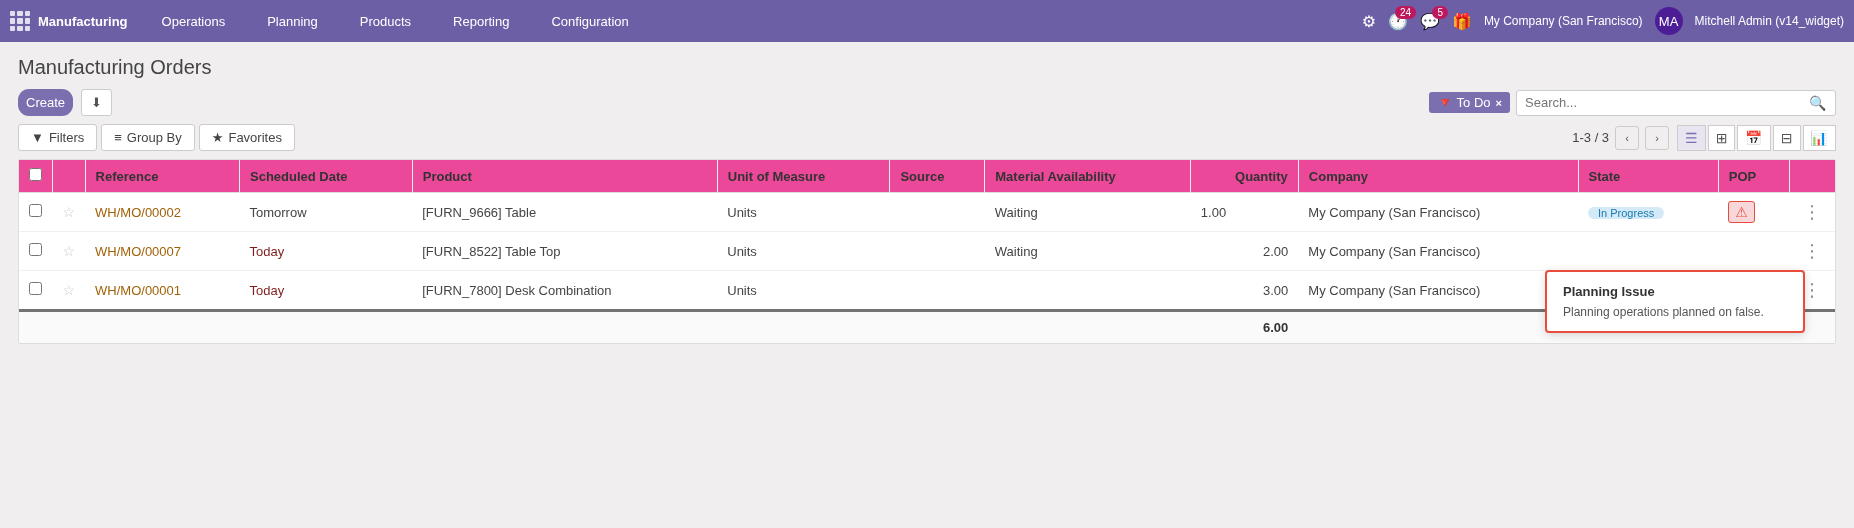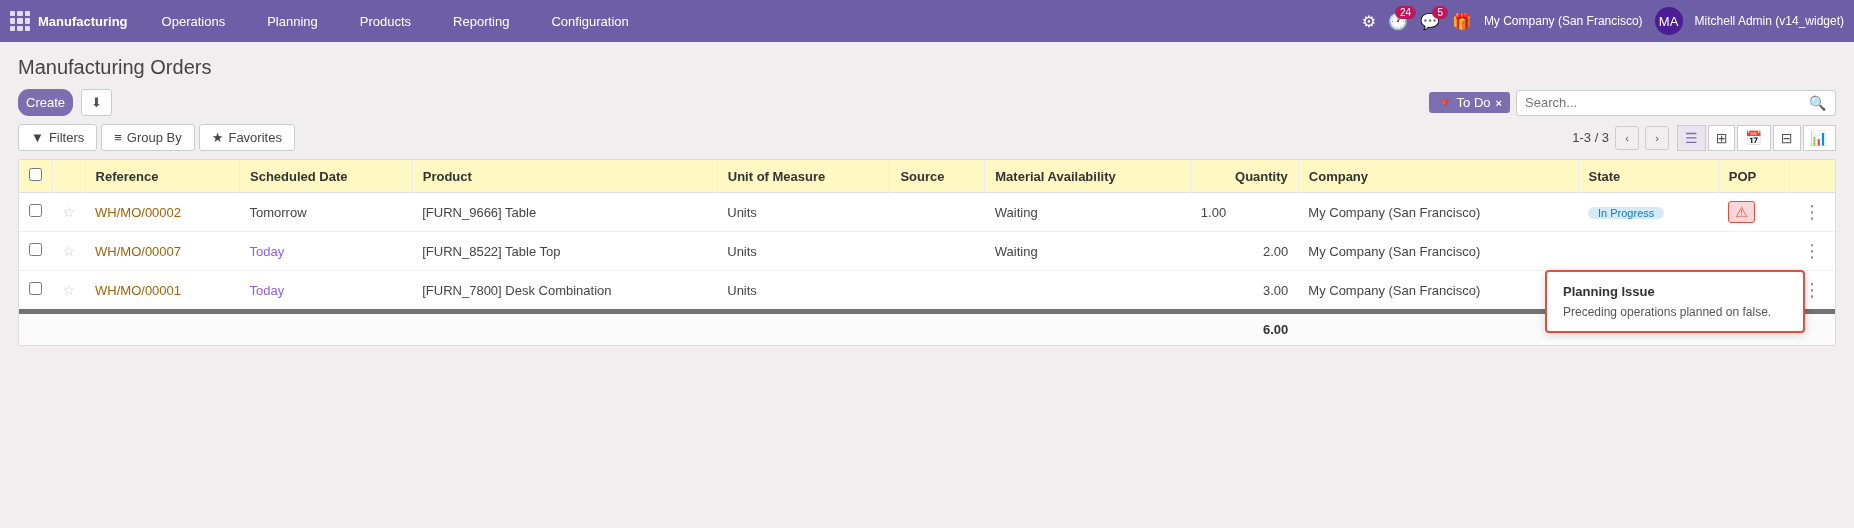--- a/index.html
+++ b/index.html
@@ -50,34 +50,34 @@
     .filter-row-right { margin-left: auto; display: flex; align-items: center; gap: 8px; }
     .pagination { font-size: 12px; color: #444; display: flex; align-items: center; gap: 6px; }
     .pag-btn { background: none; border: 1px solid #ccc; width: 24px; height: 24px; display: flex; align-items: center; justify-content: center; cursor: pointer; border-radius: 3px; font-size: 11px; color: #555; }
     .view-btns { display: flex; gap: 2px; }
     .view-btn { background: #fff; border: 1px solid #ccc; padding: 4px 7px; cursor: pointer; color: #555; font-size: 14px; }
     .view-btn.active { background: #e8e4f0; color: #7c6fb0; }
 
     
     .table-wrapper { background: #fff; border: 1px solid #ddd; border-radius: 2px; position: relative; }
     table { width: 100%; border-collapse: collapse; }
-    thead tr { background: #fef9c3; border-bottom: 1px solid #ddd; }
+    thead tr { background: #ec4899; border-bottom: 1px solid #ddd; }
     th { padding: 8px 10px; text-align: left; font-weight: 600; color: #333; font-size: 12px; border-right: 1px solid #eee; white-space: nowrap; }
     th:last-child { border-right: none; }
     td { padding: 8px 10px; color: #444; font-size: 13px; border-bottom: 1px solid #f0f0f0; vertical-align: middle; }
     tr:last-child td { border-bottom: none; }
     .col-check { width: 30px; text-align: center; }
     .col-star { width: 24px; text-align: center; }
     .col-ref { color: #a16207; font-weight: 500; cursor: pointer; }
-    .date-today { color: #8b5cf6; }
+    .date-today { color: #7f1d1d; }
     .date-tomorrow { color: #444; }
     .badge-inprogress { background: #d4eaf7; color: #1a7ab0; border-radius: 20px; padding: 0 10px; font-size: 11px; font-weight: 500; display: inline-block; }
     .pop-warning { background: #f8d7da; border: 1px solid #e74c3c; border-radius: 3px; padding: 2px 6px; cursor: pointer; font-size: 14px; color: #e74c3c; display: inline-flex; align-items: center; justify-content: center; }
     .star-icon { color: #ccc; font-size: 14px; cursor: pointer; }
-    .total-row td { font-weight: 600; color: #333; background: #fafafa; border-top: 5px solid #737373; }
+    .total-row td { font-weight: 600; color: #333; background: #fafafa; border-top: 3px solid #737373; }
 
     
     .planning-issue-popup {
       position: absolute;
       right: 30px;
       top: 110px;
       background: #fff;
       border: 2px solid #e74c3c;
       border-radius: 4px;
       padding: 12px 16px;
@@ -250,16 +250,16 @@
           <tr class="total-row">
     <td colspan="8"></td>
     <td style="text-align:right;">6.00</td>
     <td colspan="4"></td>
   </tr>
         </tbody>
     </table>
 
     <div class="planning-issue-popup">
       <h4>Planning Issue</h4>
-      <p>Preceding operations planned on false.</p>
+      <p>Planning operations planned on false.</p>
     </div>
   </div>
 </div>
 
 </body></html>

